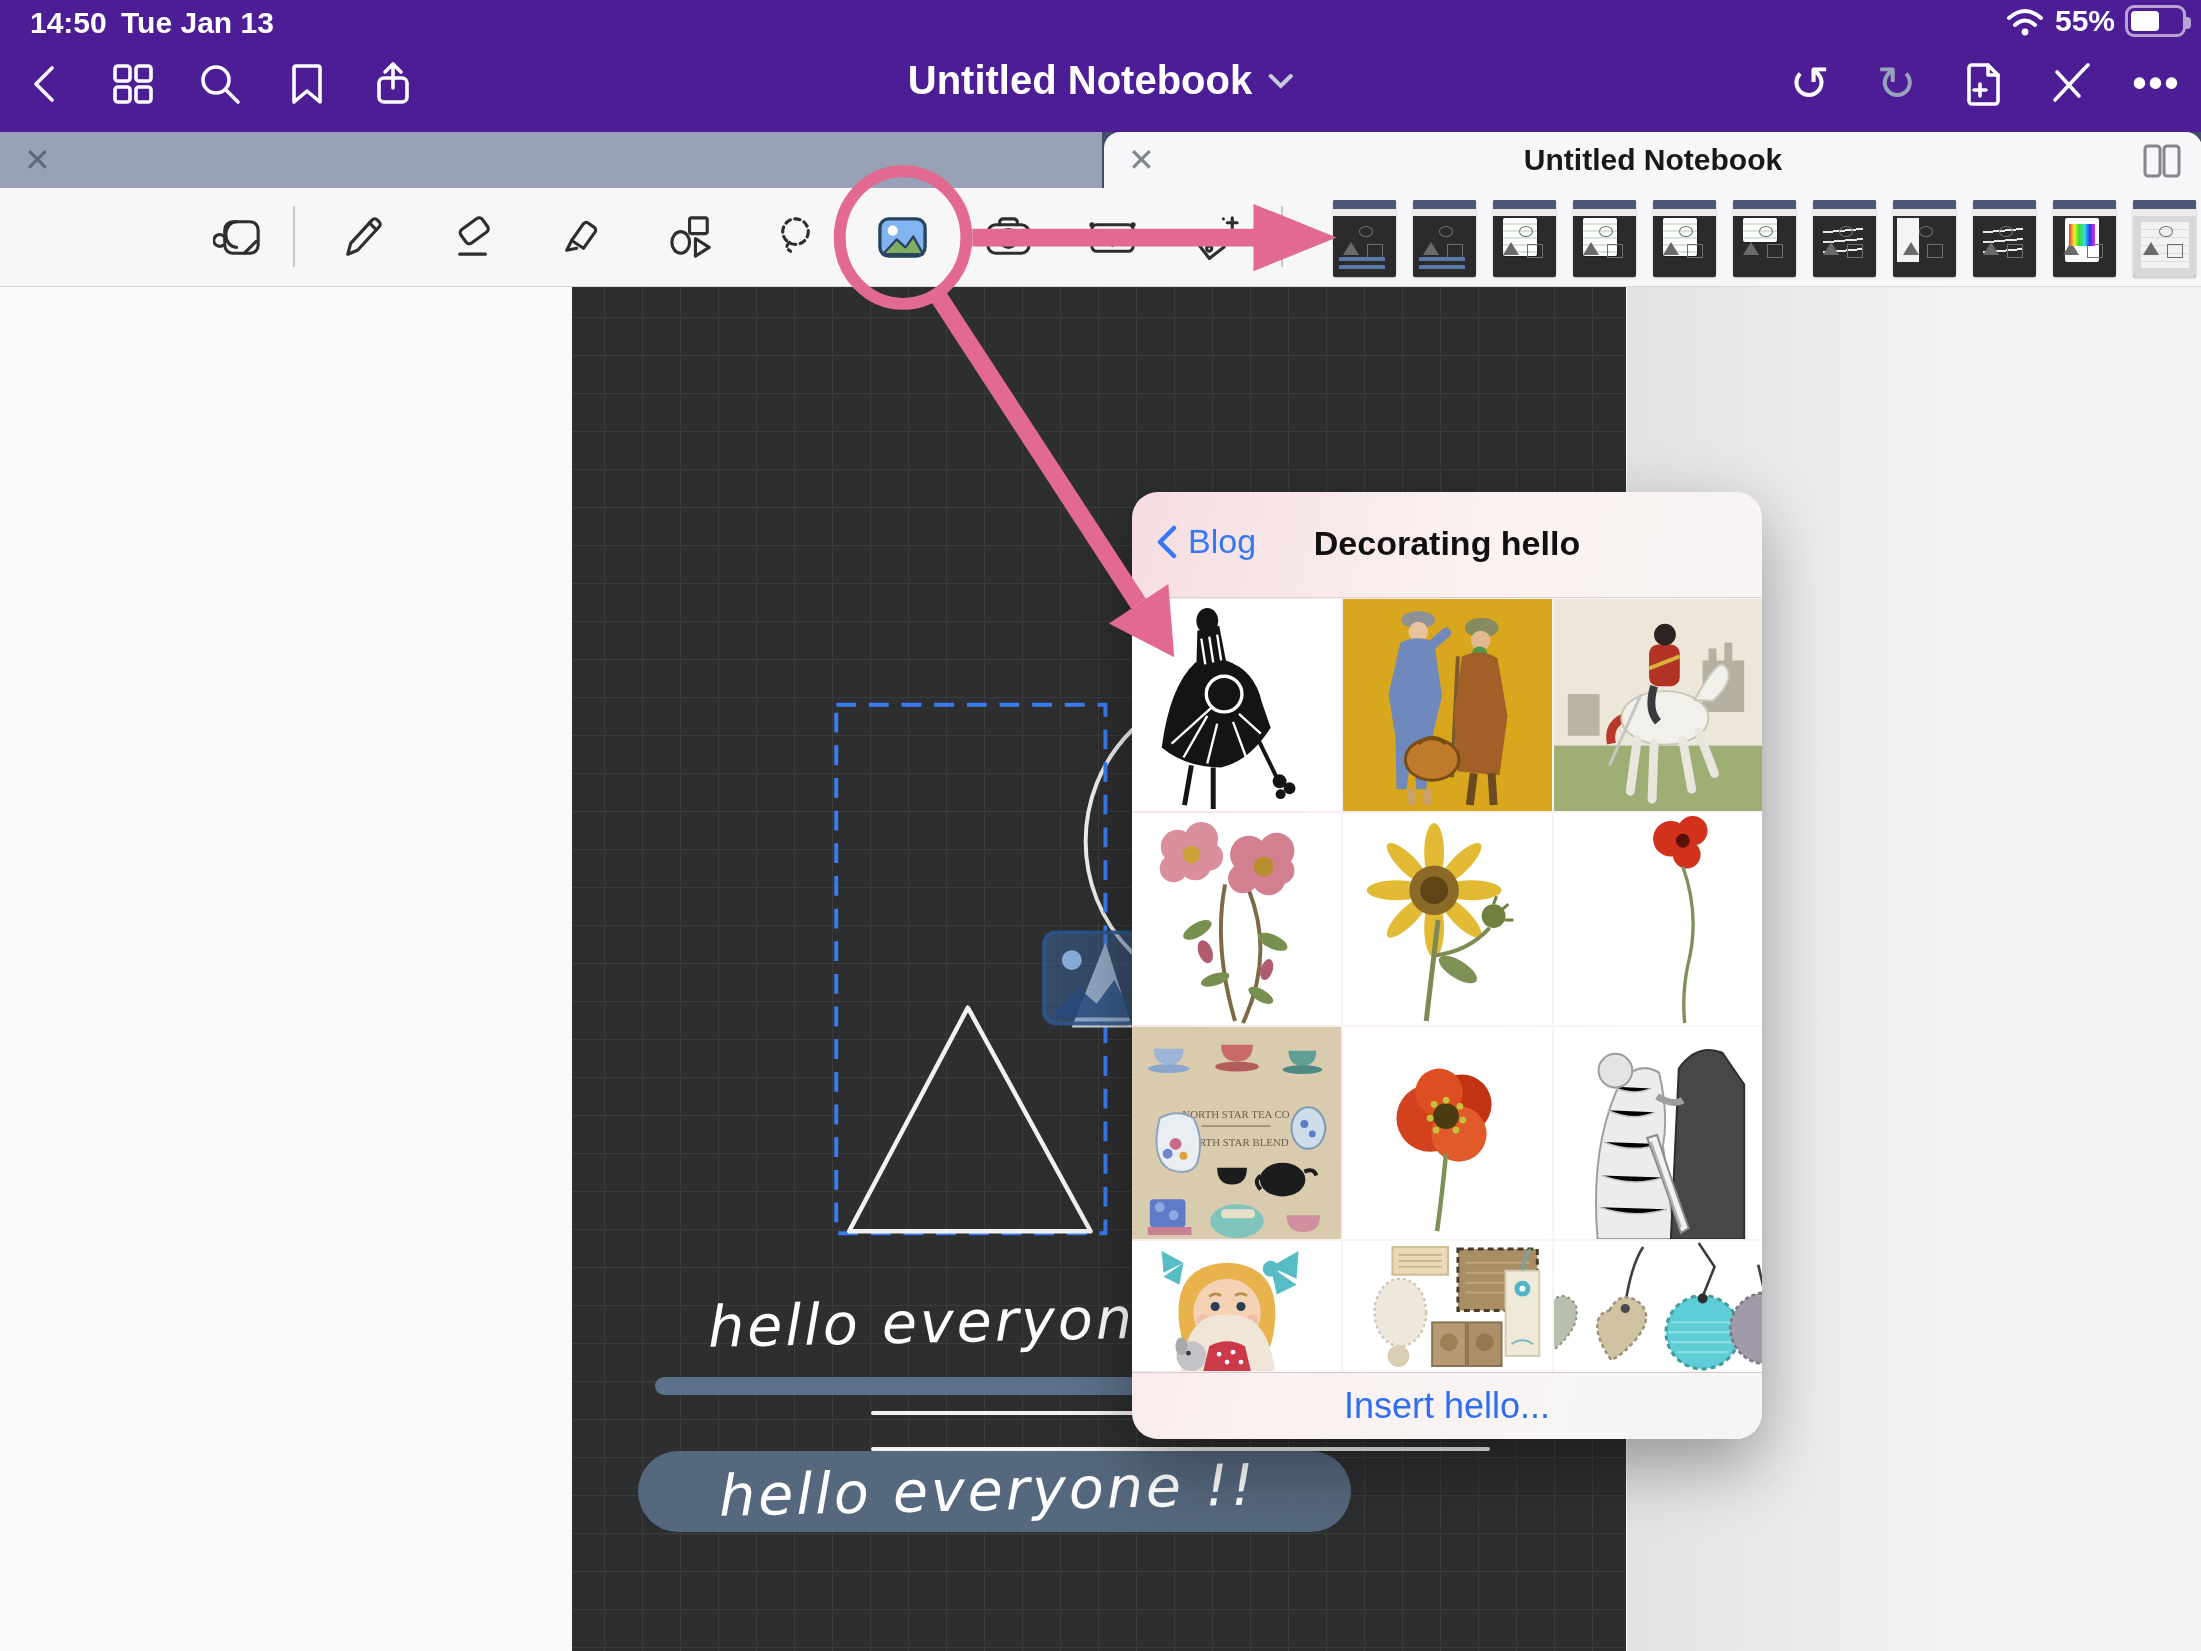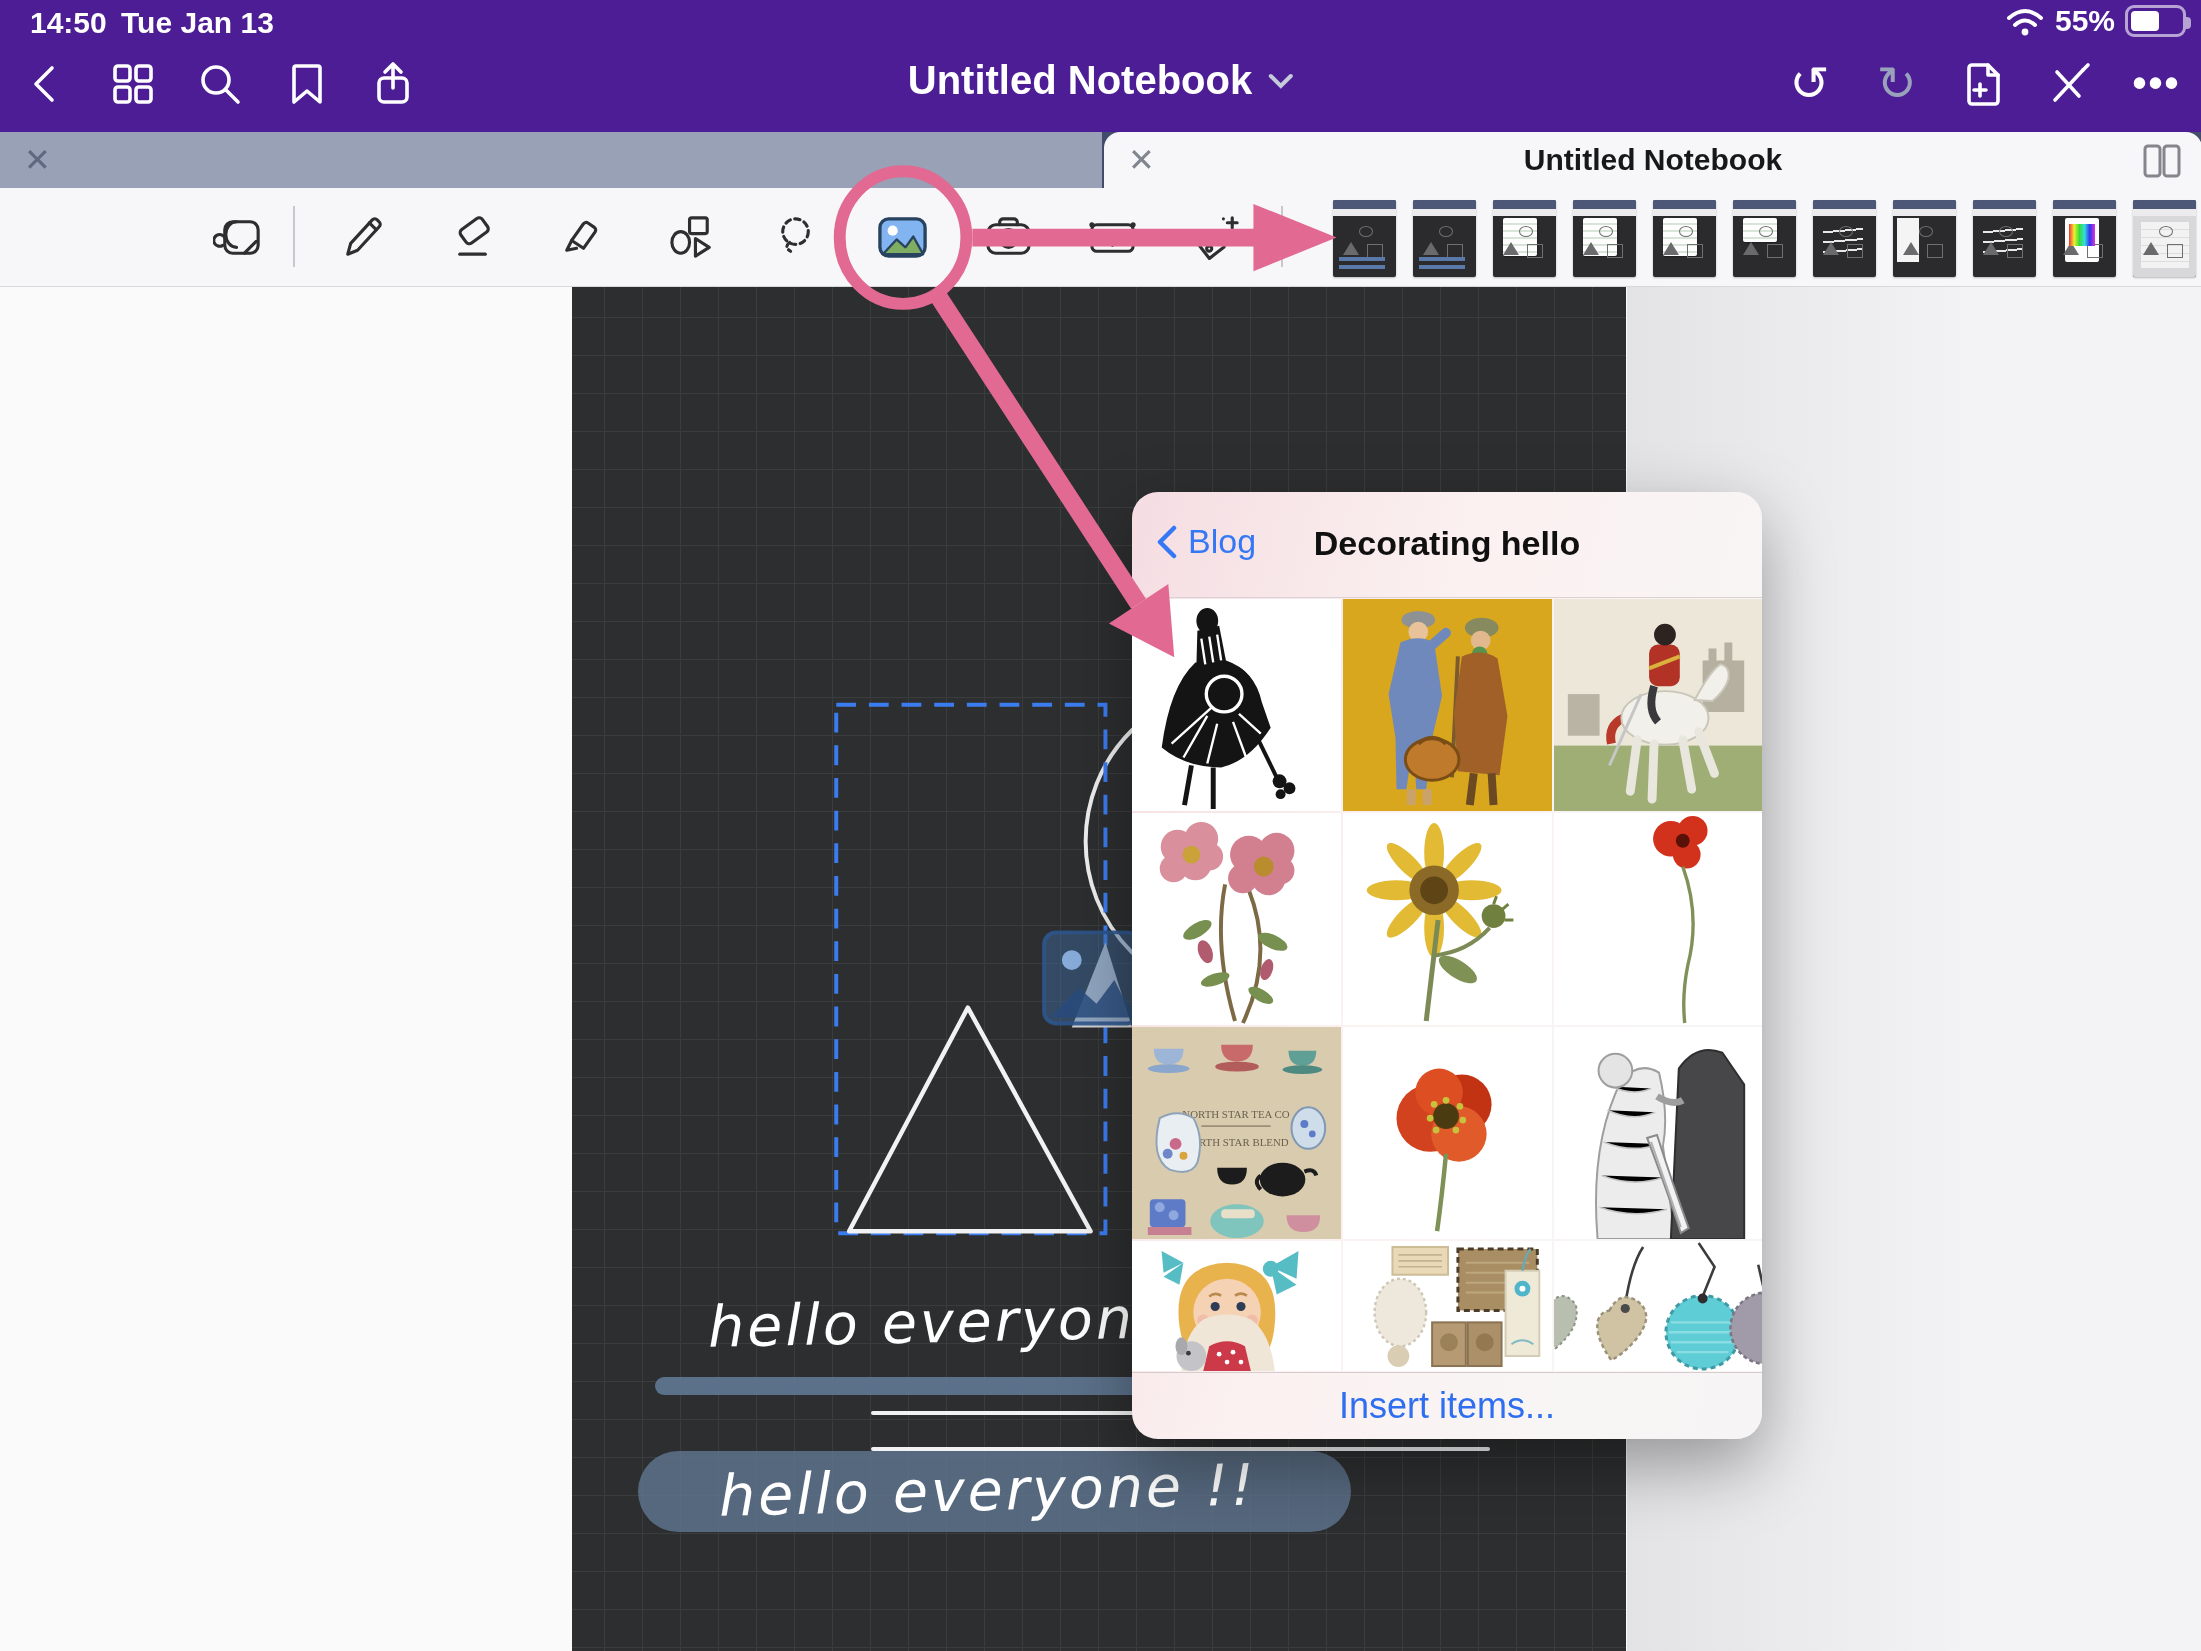--- a/index.html
+++ b/index.html
@@ -675,21 +675,21 @@
           <path d="M118 82 h64 M116 92 h68 M118 102 h64 M124 112 h52" stroke="#8adde2" stroke-width="2.4"></path>
           <circle cx="150" cy="58" r="5" fill="#2e2e2e"></circle>
           <path d="M212 50 l-6 -26" stroke="#3c3c3c" stroke-width="2.6" fill="none"></path>
           <circle cx="214" cy="88" r="36" fill="#a09aa9" stroke="#7c7685" stroke-width="2.6" stroke-dasharray="4 3"></circle>
         </svg>
       </div>
 
     </div>
 
     <div class="pp-footer">
-      <span class="pp-insert">Insert items...</span>
+      <span class="pp-insert">Insert hello...</span>
     </div>
   </div>
 
   <svg class="annotations" width="2202" height="1651" viewBox="0 0 2224 1668">
     <ellipse cx="912" cy="240" rx="64" ry="67" fill="none" stroke="#e26a92" stroke-width="12"></ellipse>
     <g>
       <line x1="982" y1="240" x2="1270" y2="240" stroke="#e26a92" stroke-width="18"></line>
       <polygon points="1266,206 1266,274 1350,240" fill="#e26a92"></polygon>
     </g>
     <g>

